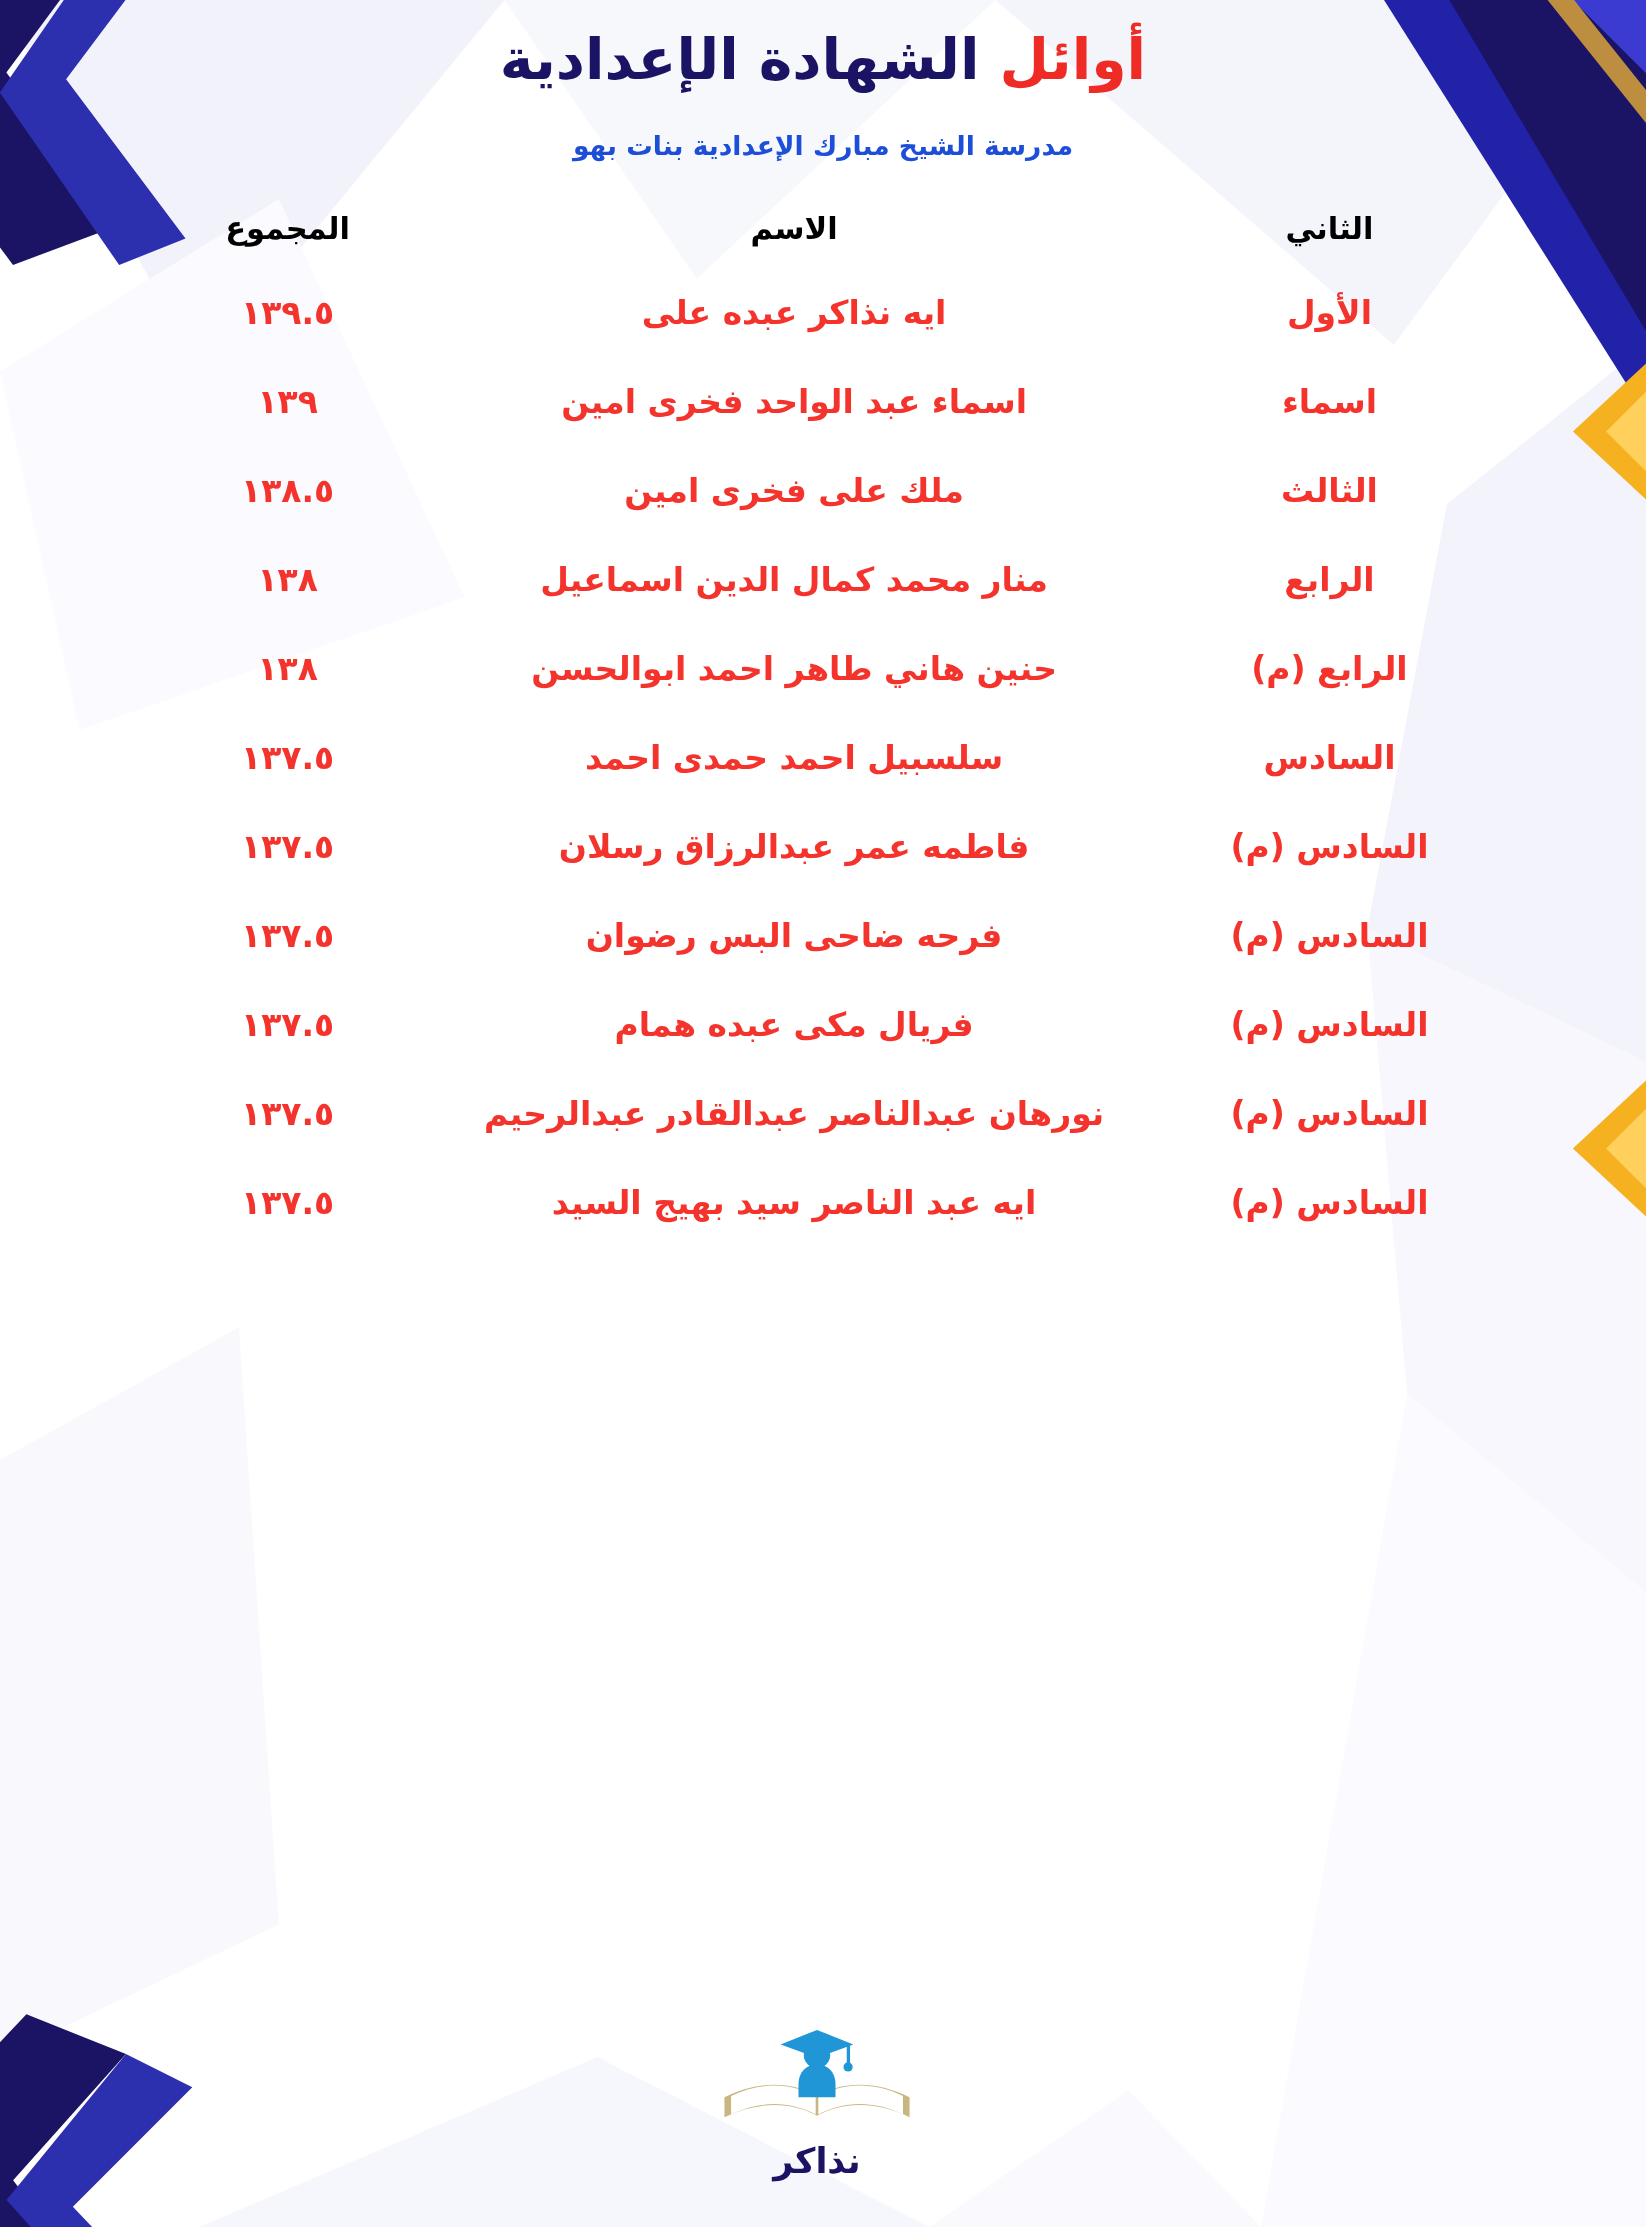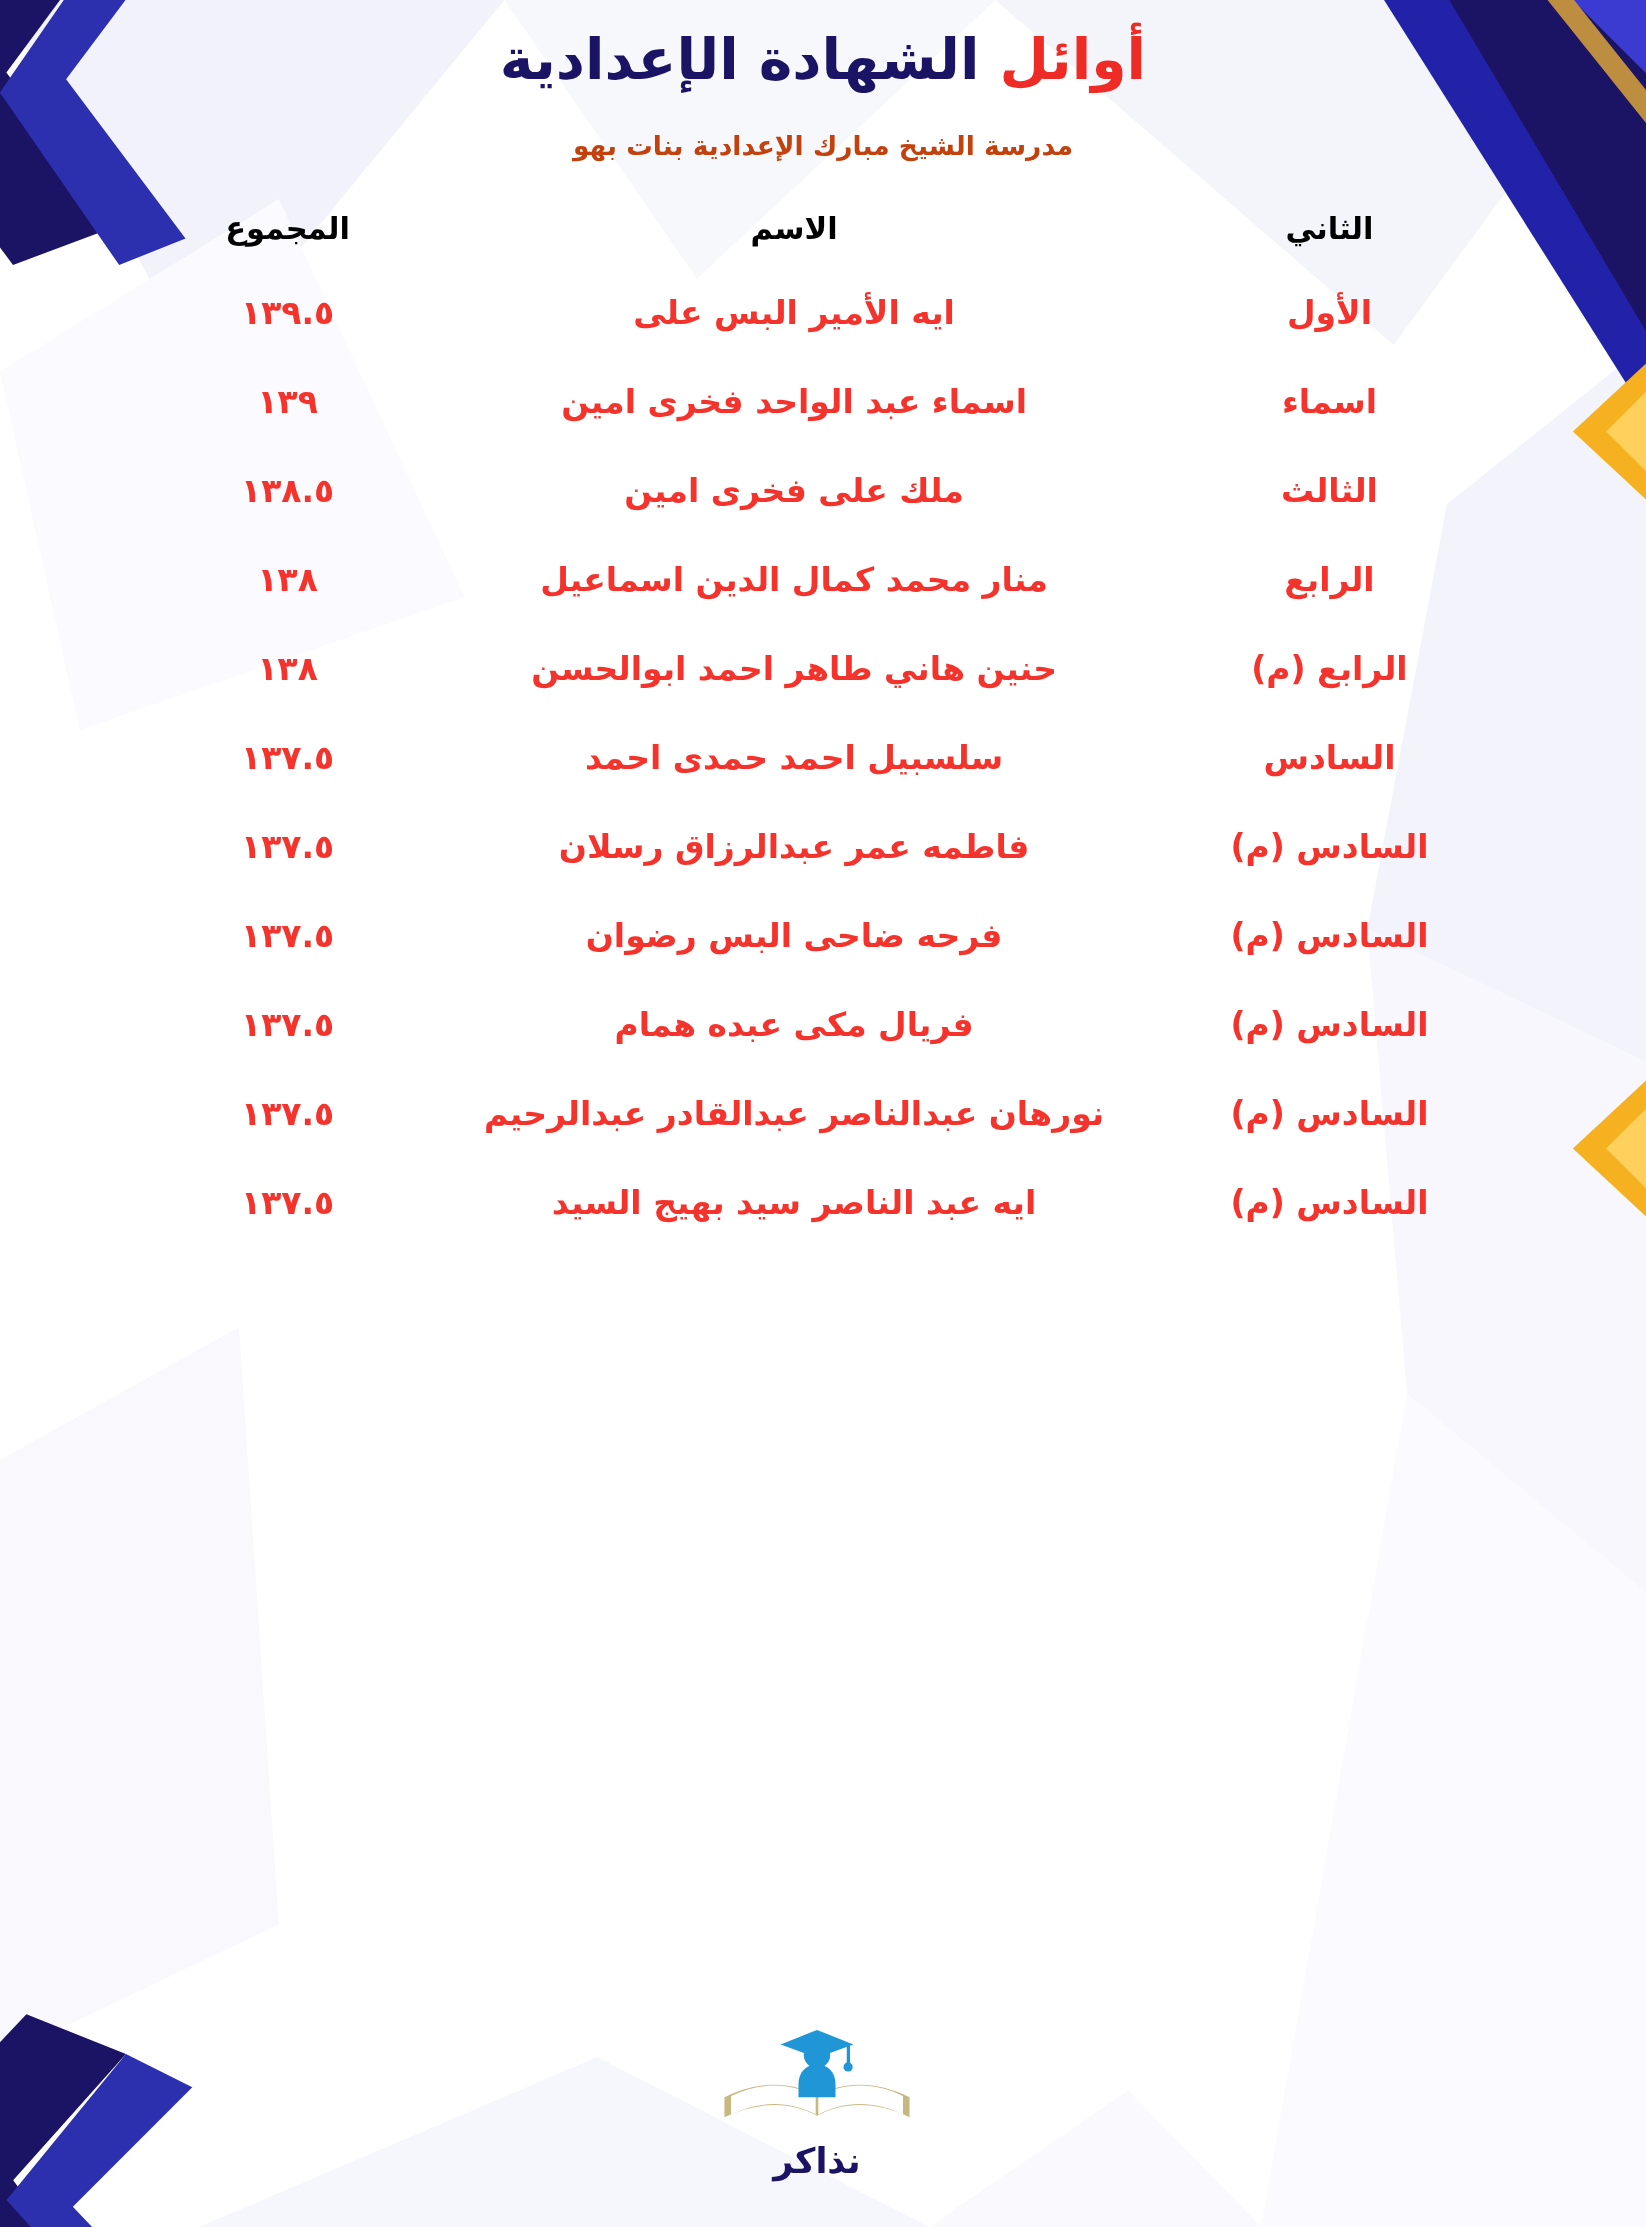--- a/index.html
+++ b/index.html
@@ -84,21 +84,21 @@
     direction: rtl;
   }
   .title .t-red { color: #ee2b24; }
   .title .t-navy { color: #1b1464; }
 
   .subtitle {
     text-align: center;
     margin-top: 32px;
     font-size: 26.5px;
     font-weight: bold;
-    color: #c2410c;
+    color: #1d4ed8;
     direction: rtl;
   }
 
   table.ranks {
     margin: 35px auto 0 auto;
     width: 1447px;
     border-collapse: collapse;
     direction: rtl;
     table-layout: fixed;
   }
@@ -223,21 +223,21 @@
       <thead>
         <tr>
           <th>الثاني</th>
           <th>الاسم</th>
           <th>المجموع</th>
         </tr>
       </thead>
       <tbody>
         <tr>
           <td>الأول</td>
-          <td>ايه الأمير البس على</td>
+          <td>ايه نذاكر عبده على</td>
           <td class="td-total">١٣٩.٥</td>
         </tr>
         <tr>
           <td>اسماء</td>
           <td>اسماء عبد الواحد فخرى امين</td>
           <td class="td-total">١٣٩</td>
         </tr>
         <tr>
           <td>الثالث</td>
           <td>ملك على فخرى امين</td>

